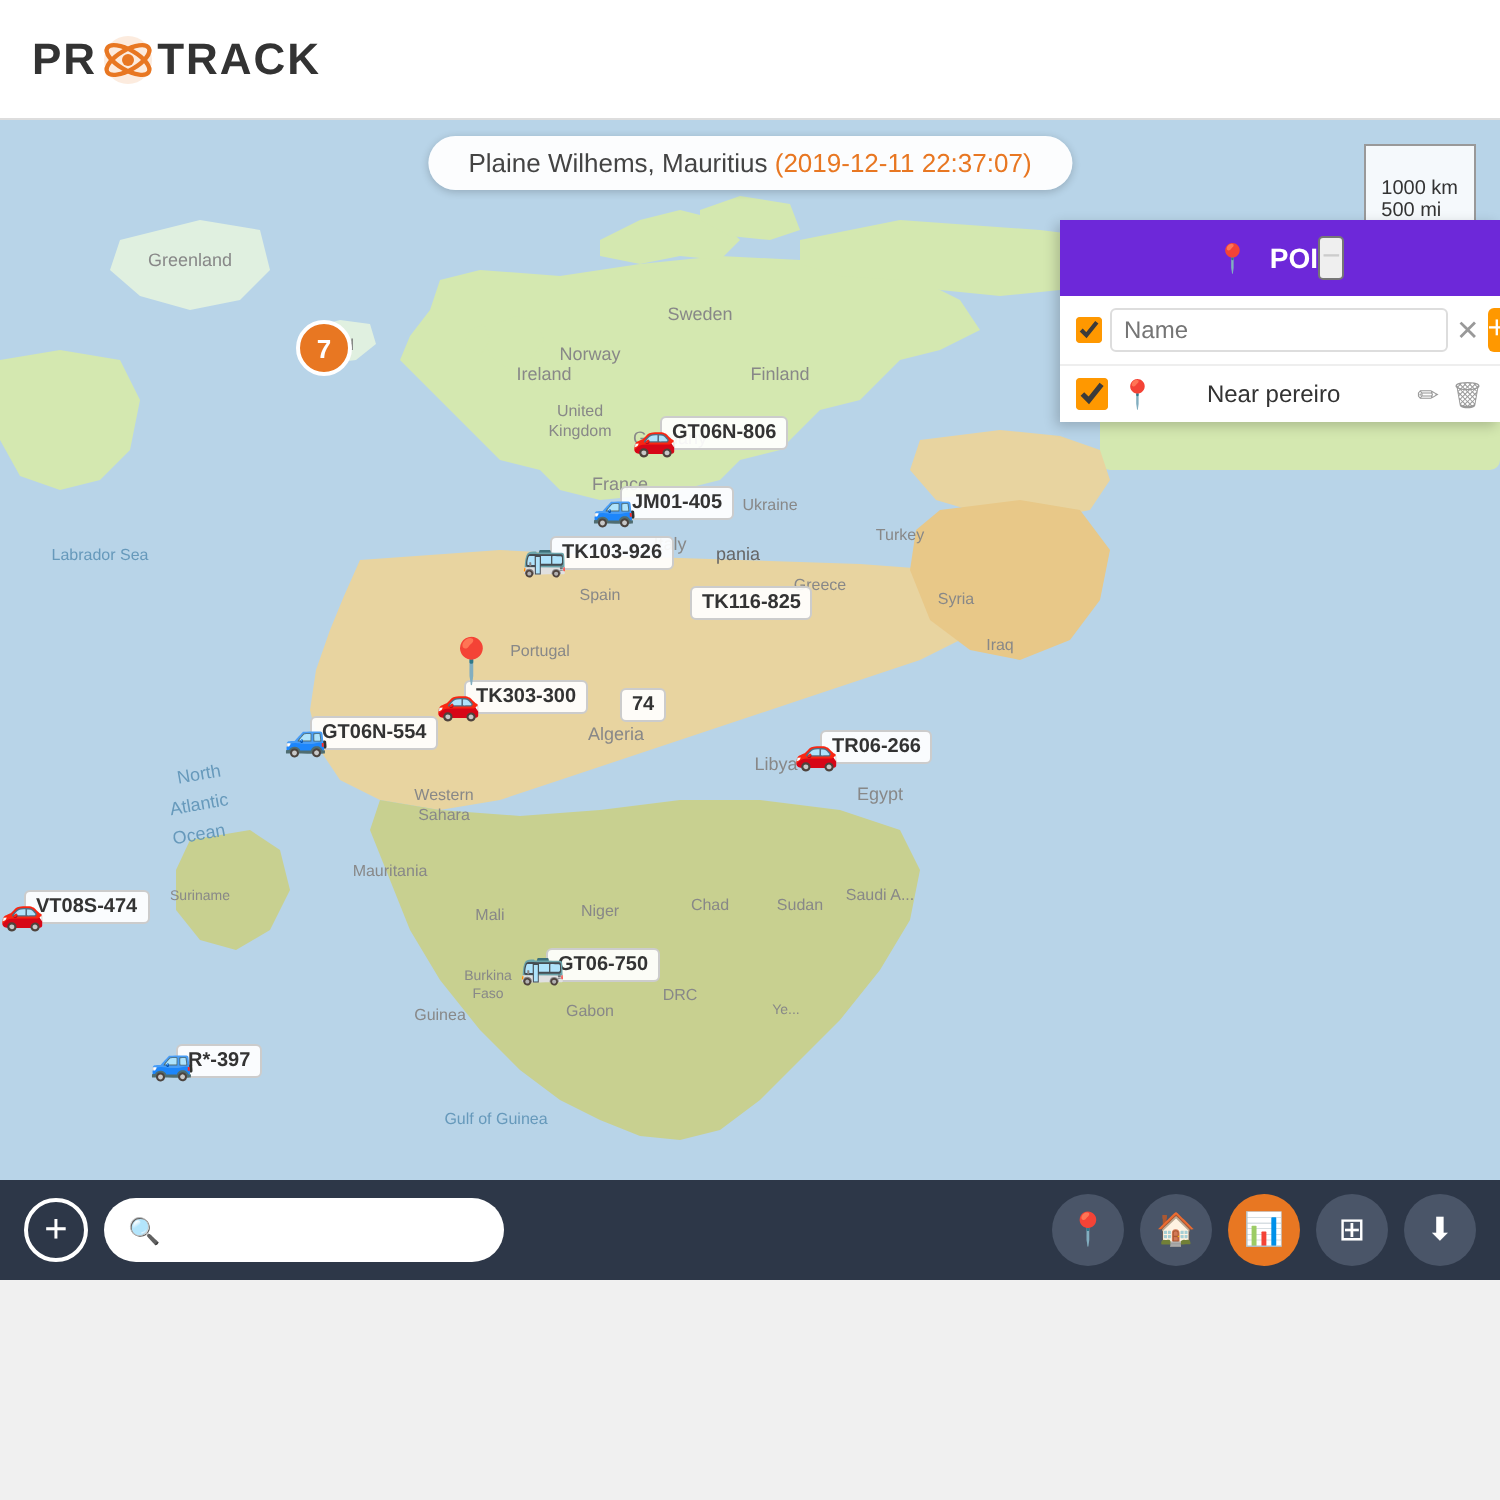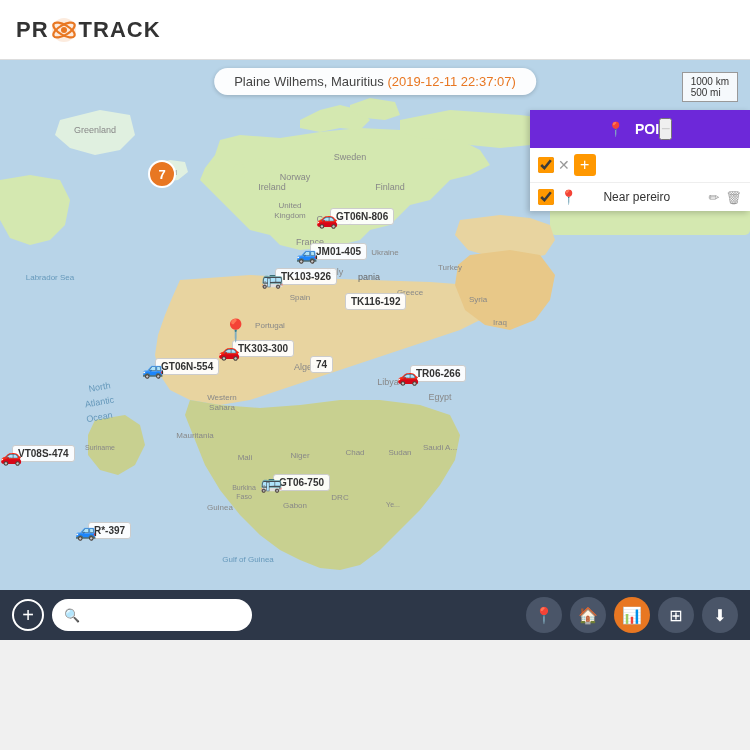--- a/index.html
+++ b/index.html
@@ -64,21 +64,21 @@
     }
     #location-bar span.orange { color: #e87722; }
 
     
     #scale-bar {
       position: absolute;
       top: 12px;
       right: 12px;
       background: rgba(255,255,255,0.85);
       border: 1px solid #999;
-      padding: 3px 8px;
+      padding: 16px 8px;
       font-size: 10px;
       color: #333;
       z-index: 10;
     }
 
     
     #poi-panel {
       position: absolute;
       top: 50px;
       right: 0;
@@ -361,21 +361,21 @@
     <span>JM01-405</span>
   </div>
   <div class="vehicle-icon" style="left:296px;top:183px;">🚙</div>
 
   <div class="vehicle-label" style="left:275px;top:208px;">
     <span>TK103-926</span>
   </div>
   <div class="vehicle-icon" style="left:261px;top:208px;">🚌</div>
 
   <div class="vehicle-label" style="left:345px;top:233px;">
-    <span>TK116-192</span>
+    <span>TK116-825</span>
   </div>
 
   <div class="vehicle-label" style="left:232px;top:280px;">
     <span>TK303-300</span>
   </div>
   <div class="vehicle-icon" style="left:218px;top:280px;">🚗</div>
 
   <div class="vehicle-label" style="left:155px;top:298px;">
     <span>GT06N-554</span>
   </div>
@@ -400,37 +400,38 @@
     <span>R*-397</span>
   </div>
   <div class="vehicle-icon" style="left:75px;top:460px;">🚙</div>
 
   <div class="cluster-marker" style="left:148px;top:100px;">
     <span>7</span>
   </div>
 
   <div class="map-pin" style="left:222px;top:258px;">📍</div>
 
-  <div class="vehicle-label" style="left:310px;top:296px;">
+  <div class="vehicle-label" style="left:310px;top:284px;">
     <span>74</span>
   </div>
 
   <div style="position:absolute;left:358px;top:212px;font-size:9px;color:#666;z-index:8;">pania</div>
 
 
   <div id="poi-panel">
     <div id="poi-header">
       <div>
         <span class="poi-icon">📍</span>
         <span>POI</span>
       </div>
       <button class="poi-minimize">−</button>
     </div>
     <div id="poi-search-row">
       <input type="checkbox" class="poi-checkbox" checked="" style="">
+      <input id="poi-search-input" type="text" placeholder="Name" style="">
       <button class="poi-clear-btn">✕</button>
       <button class="poi-add-btn">+</button>
     </div>
     <div id="poi-item-row">
       <input type="checkbox" class="poi-checkbox" checked="" style="">
       <span class="poi-loc-icon">📍</span>
       <span class="poi-item-name">Near pereiro</span>
       <button class="poi-edit-btn">✏</button>
       <button class="poi-del-btn">🗑</button>
     </div>

